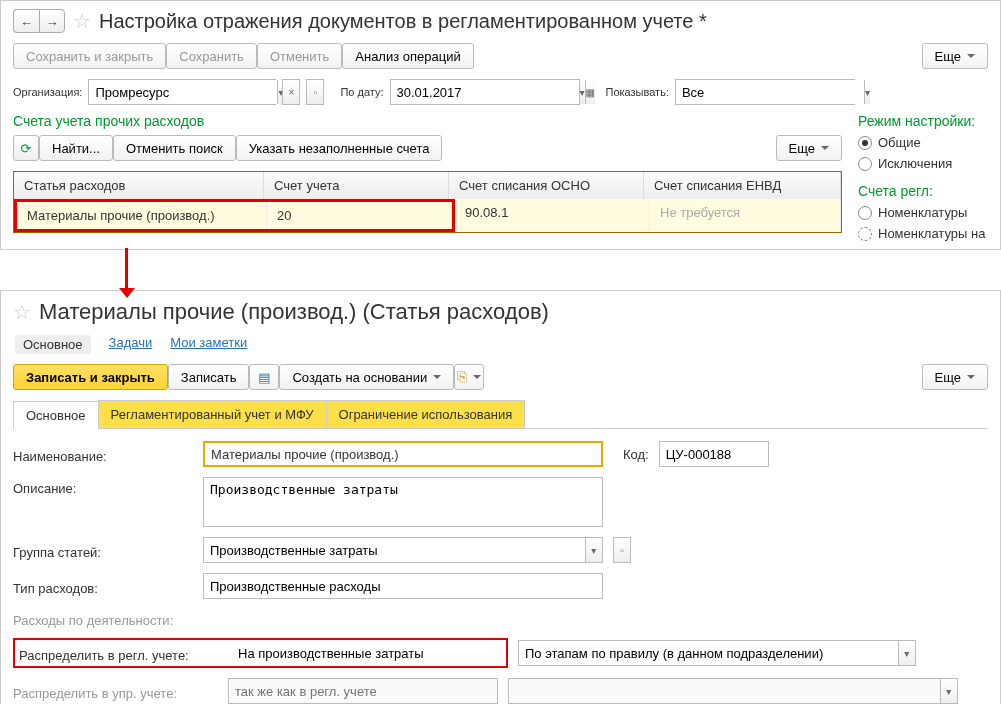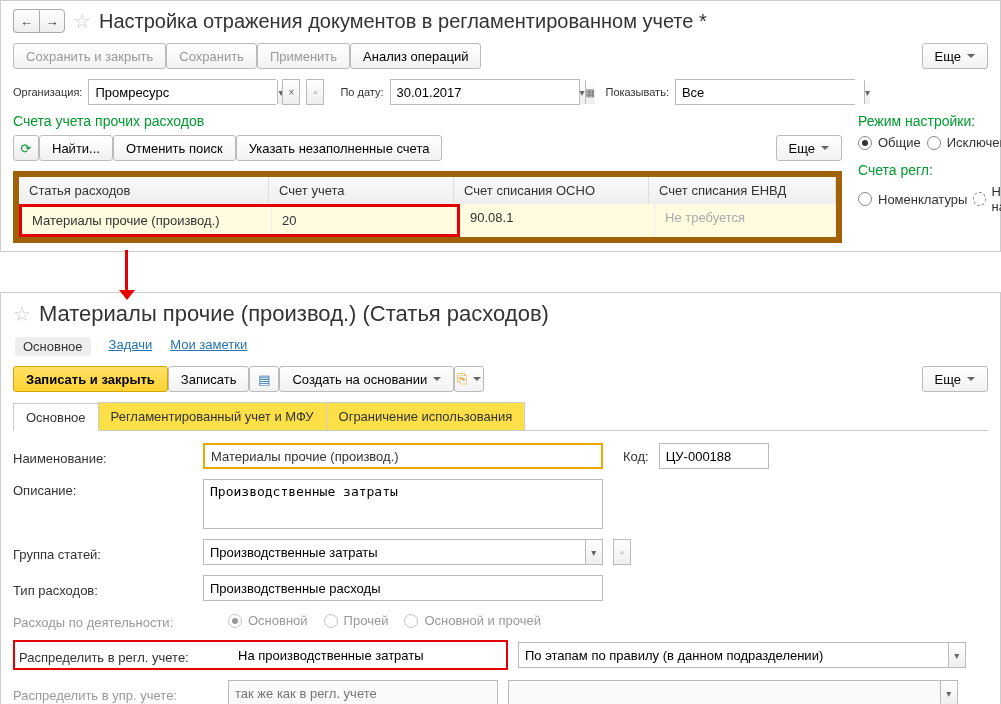--- a/index.html
+++ b/index.html
@@ -32,33 +32,33 @@
 .combo-btn { width: 18px; height: 100%; border-left: 1px solid #bbb; display: flex; align-items: center; justify-content: center; cursor: pointer; background: linear-gradient(#fff, #eee); font-size: 10px; color: #666; }
 
 .section-title { color: #009a2f; font-size: 14px; margin-bottom: 6px; }
 
 .main-content { display: flex; gap: 16px; }
 .left-col { flex: 1; }
 .right-col { width: 130px; padding-top: 0px; }
 
 .refresh-btn { width: 26px; height: 26px; border: 1px solid #bbb; border-radius: 3px; background: linear-gradient(#fff, #eee); color: #009a2f; display: flex; align-items: center; justify-content: center; cursor: pointer; }
 
-.table { border: 6px solid #a16207; margin-top: 8px; }
+.table { border: 1px solid #a16207; margin-top: 8px; }
 .thead { display: flex; background: linear-gradient(#fafafa, #eee); }
 .th { padding: 6px 10px; border-right: 1px solid #ddd; font-size: 13px; }
 .trow { display: flex; background: #fffce0; }
 .td { padding: 6px 10px; border-right: 1px solid #eee; font-size: 13px; }
 .col1 { width: 250px; }
 .col2 { width: 185px; }
 .col3 { width: 195px; }
 .col4 { flex: 1; }
 .red-border { border: 3px solid #e30000; position: relative; }
 .grayed { color: #aaa; }
 
-.radio-group { display: flex; flex-direction: row; gap: 6px; }
+.radio-group { display: flex; flex-direction: column; gap: 6px; }
 .radio-item { display: flex; align-items: center; gap: 6px; cursor: pointer; }
 .radio-circle { width: 14px; height: 14px; border: 1px solid #888; border-radius: 50%; display: flex; align-items: center; justify-content: center; }
 .radio-circle.sel::after { content: ""; width: 6px; height: 6px; background: #333; border-radius: 50%; }
 
 .arrow { position: relative; height: 30px; }
 .arrow-line { position: absolute; left: 125px; top: -2px; width: 3px; height: 45px; background: #e30000; }
 .arrow-head { position: absolute; left: 119px; top: 38px; border: 8px solid transparent; border-top: 10px solid #e30000; }
 
 .tab-links { display: flex; gap: 18px; margin-bottom: 10px; padding-left: 2px; }
 .tab-link { color: #2772b0; text-decoration: underline; cursor: pointer; font-size: 13px; }
@@ -91,21 +91,21 @@
       <div class="nav-btn l">←</div>
       <div class="nav-btn r">→</div>
     </div>
     <span class="star">☆</span>
     <span class="title">Настройка отражения документов в регламентированном учете *</span>
   </div>
 
   <div class="toolbar">
     <button class="btn gray">Сохранить и закрыть</button>
     <button class="btn gray">Сохранить</button>
-    <button class="btn gray">Применить</button>
+    <button class="btn gray">Отменить</button>
     <button class="btn">Анализ операций</button>
     <div class="spacer"></div>
     <button class="btn drop">Еще</button>
   </div>
 
   <div class="field-row">
     <span class="field-label">Организация:</span>
     <div class="combo" style="width:188px">
       <input value="Промресурс" style="">
       <div class="combo-btn">▾</div>
@@ -235,41 +235,27 @@
         <div class="combo-btn">▾</div>
       </div>
       <div class="combo-btn" style="border:1px solid #bbb;height:26px">▫</div>
     </div>
     <div class="form-row">
       <div class="form-label">Тип расходов:</div>
       <input class="form-input" style="width: 400px;" value="Производственные расходы">
     </div>
     <div class="form-row">
       <div class="form-label wide" style="color:#999">Расходы по деятельности:</div>
-      <div class="radio-inline">
-        <div class="radio-item">
-            <div class="radio-circle sel" style="opacity:.5"></div>
-            <span>Основной</span>
-          </div>
-        <div class="radio-item">
-            <div class="radio-circle" style="opacity:.5"></div>
-            <span>Прочей</span>
-          </div>
-        <div class="radio-item">
-            <div class="radio-circle" style="opacity:.5"></div>
-            <span>Основной и прочей</span>
-          </div>
-      </div>
     </div>
     <div class="form-row">
       <div class="red-box">
         <div class="form-label wide">Распределить в регл. учете:</div>
         <input class="form-input" style="width: 270px; border: none;" value="На производственные затраты">
       </div>
-      <div class="combo" style="width:448px">
+      <div class="combo" style="width:398px">
         <input style="width: 100%;" value="По этапам по правилу (в данном подразделении)">
         <div class="combo-btn">▾</div>
       </div>
     </div>
     <div class="form-row">
       <div class="form-label wide" style="color:#999">Распределить в упр. учете:</div>
       <input class="form-input" style="width: 270px; color: rgb(170, 170, 170);" disabled="" placeholder="так же как в регл. учете">
       <div class="combo" style="width:450px">
         <input style="width: 100%;" disabled="">
         <div class="combo-btn">▾</div>

